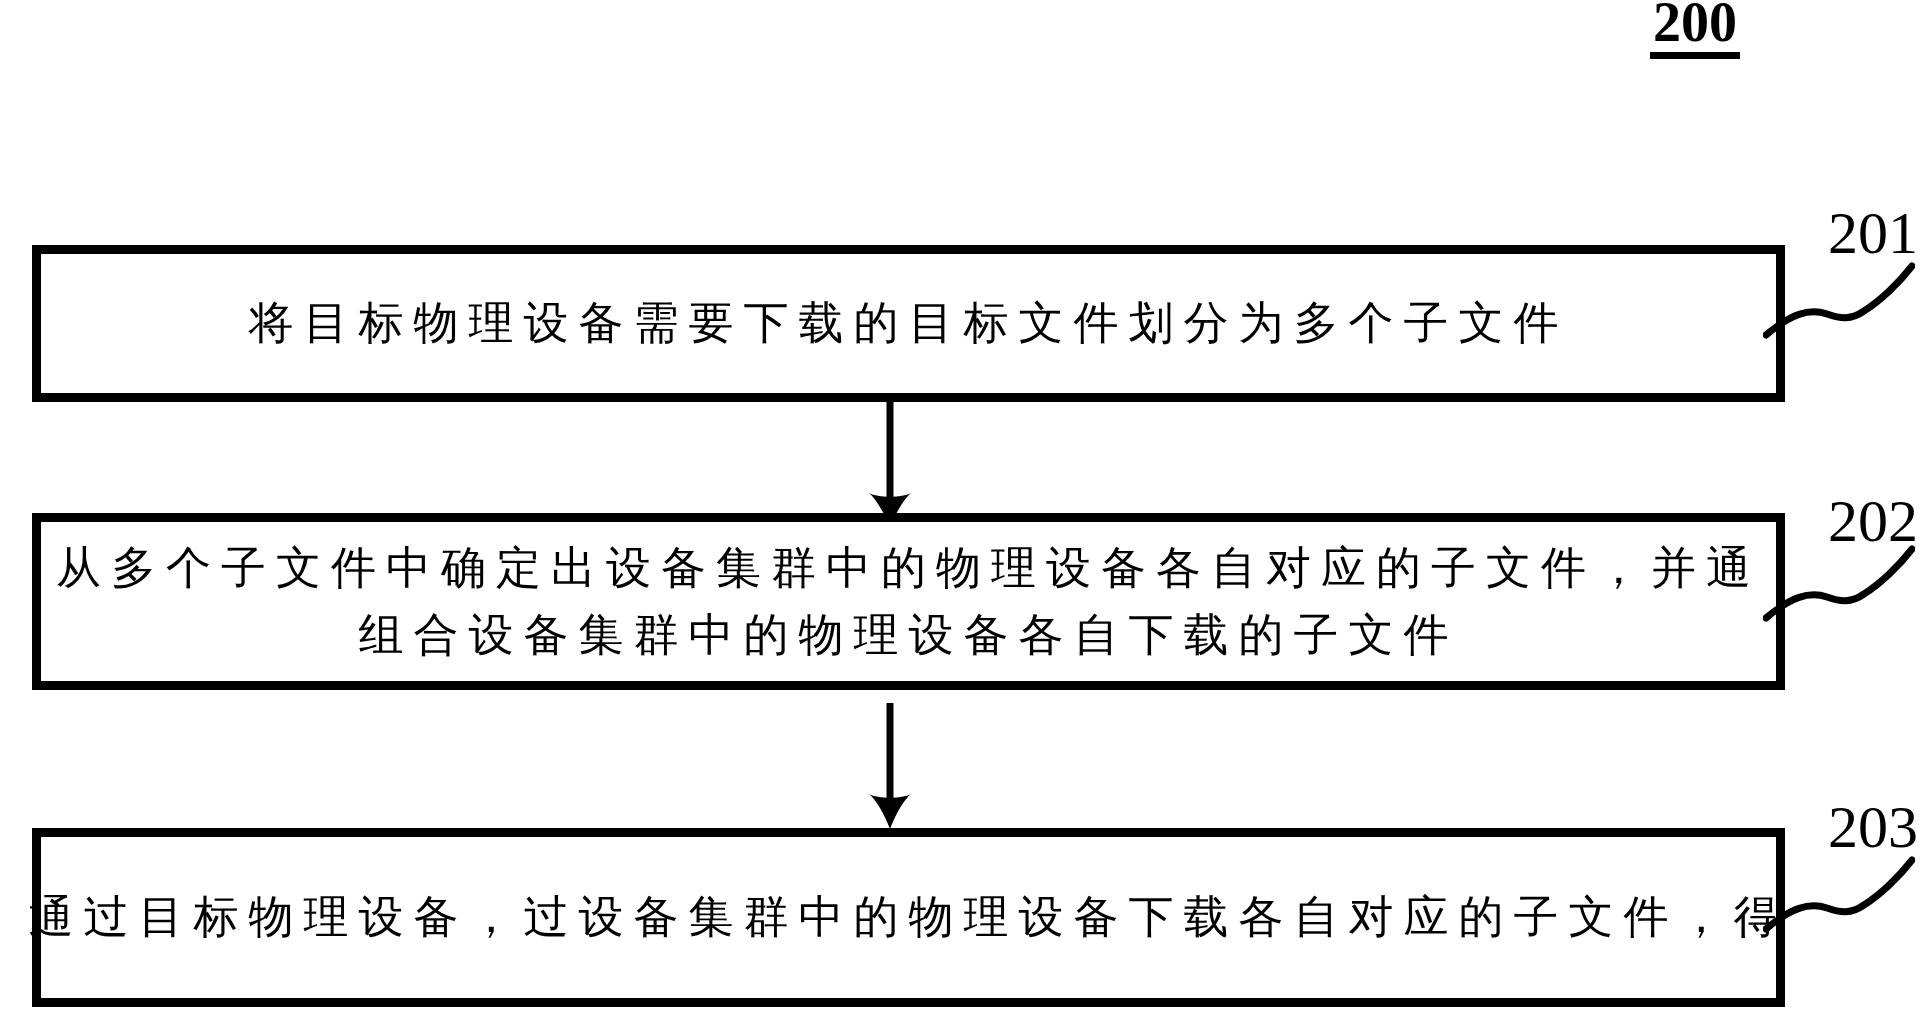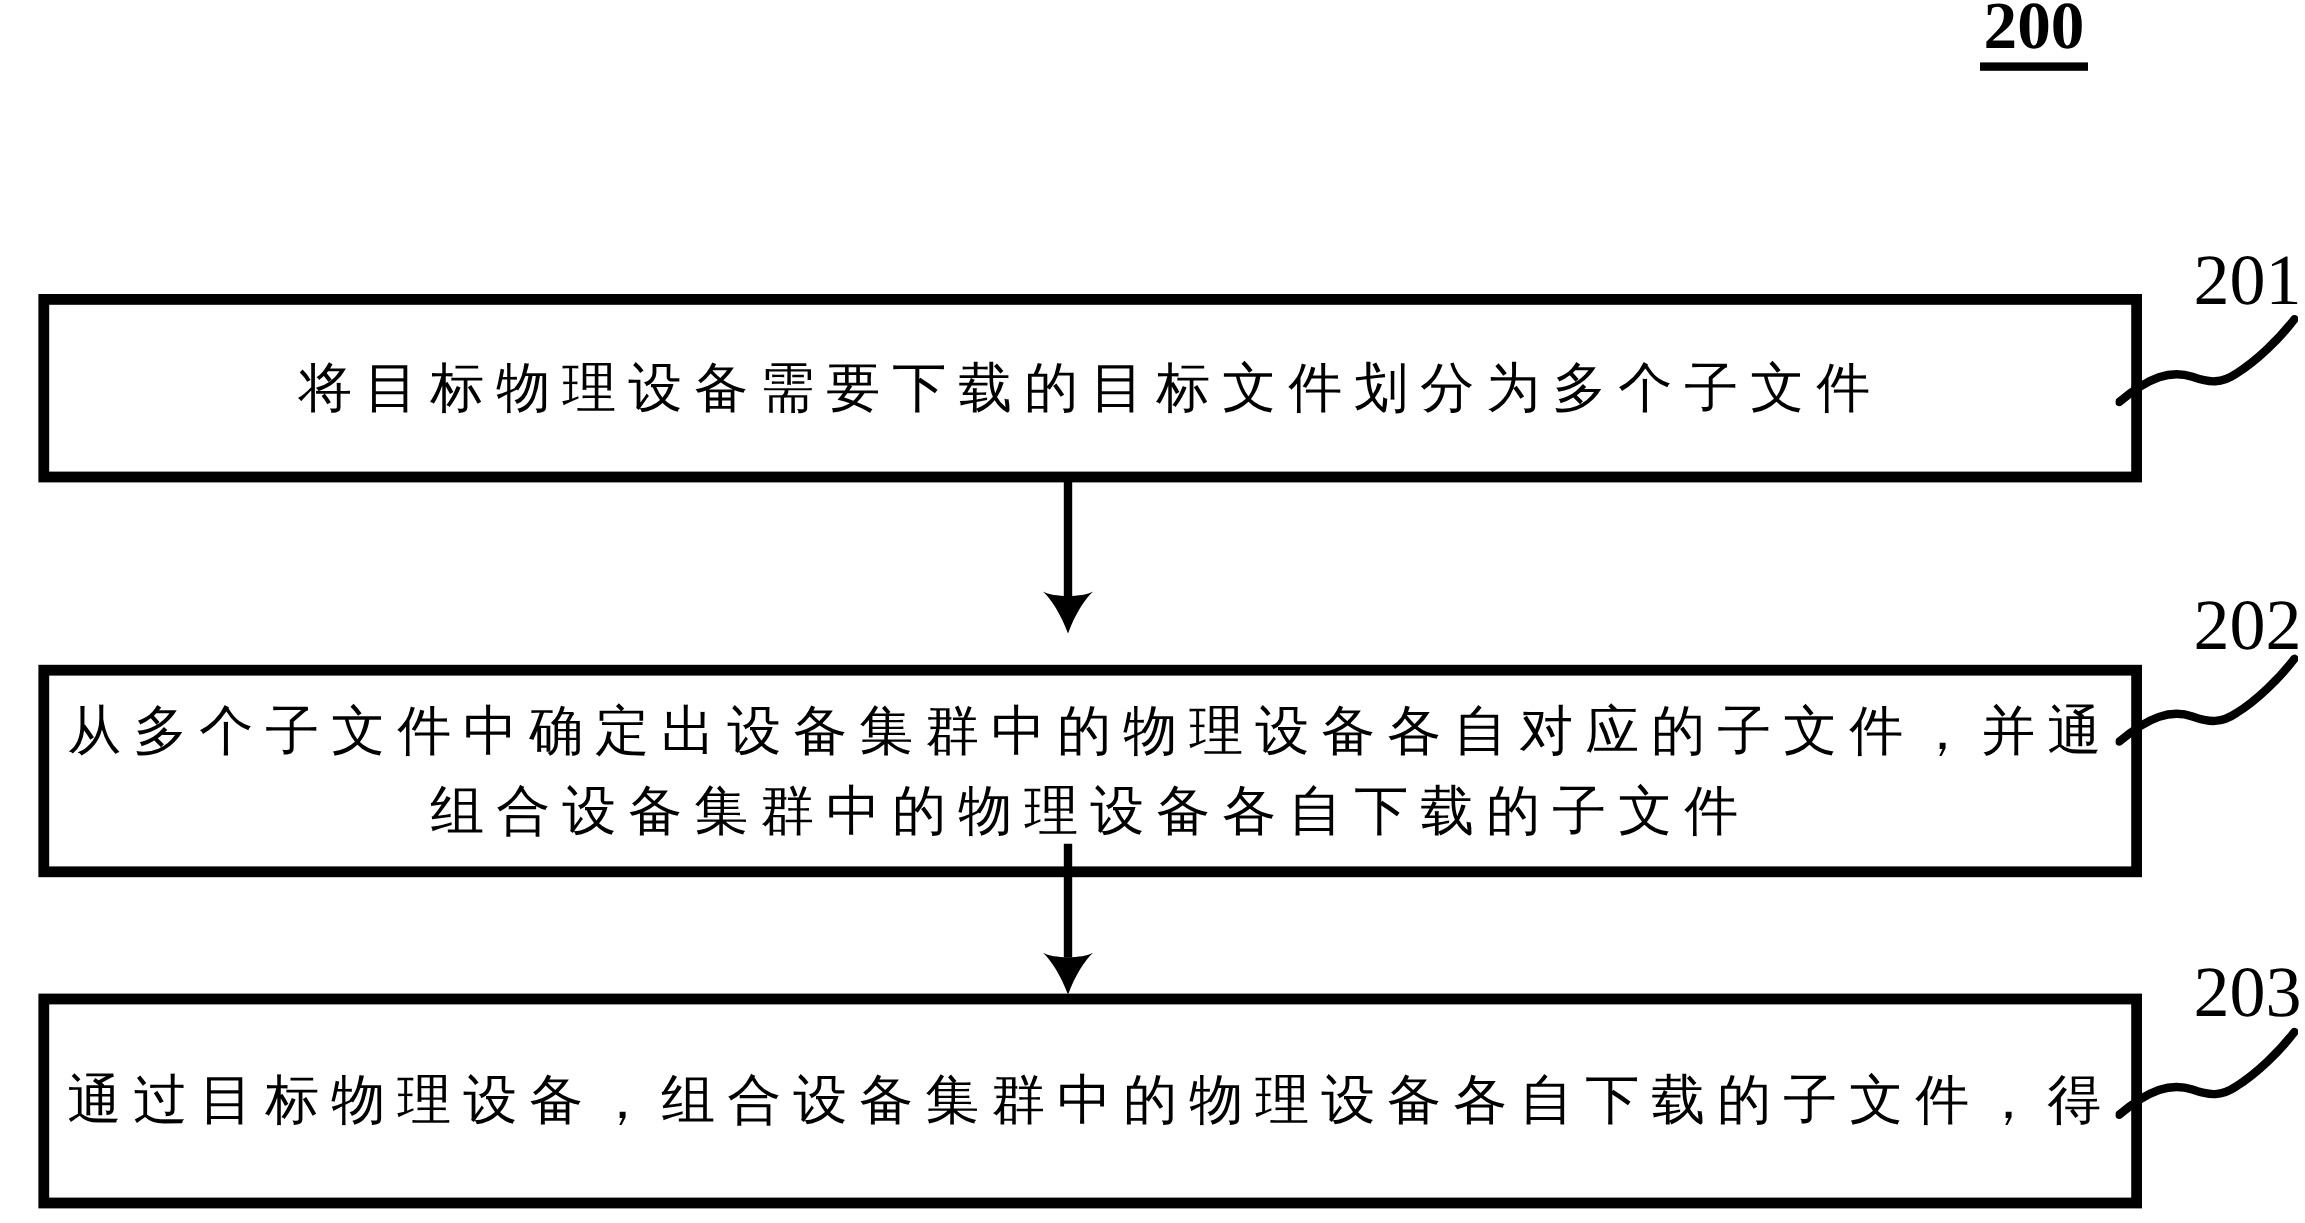--- a/index.html
+++ b/index.html
@@ -45,21 +45,21 @@
     text-align:center;
     margin-left:22px;
   }
   .box .line{
     white-space:nowrap;
     font-size:45px;
     letter-spacing:10px;
     line-height:67px;
   }
   #box-201{top:245px;height:157px;}
-  #box-202{top:554px;height:177px;}
+  #box-202{top:513px;height:177px;}
   #box-203{top:828px;height:179px;}
   
   .arrow{
     position:absolute;
     left:868px;
     width:44px;
   }
   #arrow-1{top:401px;height:127px;}
   #arrow-2{top:703px;height:126px;}
   .arrow svg{display:block;width:100%;height:100%;}
@@ -112,21 +112,21 @@
   </div>
 
   <div class="arrow" id="arrow-2">
     <svg viewBox="0 0 44 126" xmlns="http://www.w3.org/2000/svg" aria-hidden="true">
       <line x1="22" y1="0" x2="22" y2="95" stroke="currentColor" stroke-width="7"></line>
       <path d="M22,126 C16,110 8,97 1,91 C10,96 34,96 43,91 C36,97 28,110 22,126 Z" fill="currentColor" stroke="none"></path>
     </svg>
   </div>
 
   <div class="box" id="box-203">
-    <div class="line">通过目标物理设备，组合设备集群中的物理设备各自下载的子文件，得</div>
+    <div class="line">通过目标物理设备，过设备集群中的物理设备下载各自对应的子文件，得</div>
   </div>
 
   <div class="squiggle" id="squiggle-201">
     <svg viewBox="0 0 152 78" xmlns="http://www.w3.org/2000/svg" aria-hidden="true">
       <path d="M3,73 C28,52 46,46 64,52 C78,57 88,58 101,49 C117,39 136,21 149,4" fill="none" stroke="currentColor" stroke-width="7" stroke-linecap="round"></path>
     </svg>
   </div>
   <div class="squiggle" id="squiggle-202">
     <svg viewBox="0 0 152 78" xmlns="http://www.w3.org/2000/svg" aria-hidden="true">
       <path d="M3,73 C28,52 46,46 64,52 C78,57 88,58 101,49 C117,39 136,21 149,4" fill="none" stroke="currentColor" stroke-width="7" stroke-linecap="round"></path>

